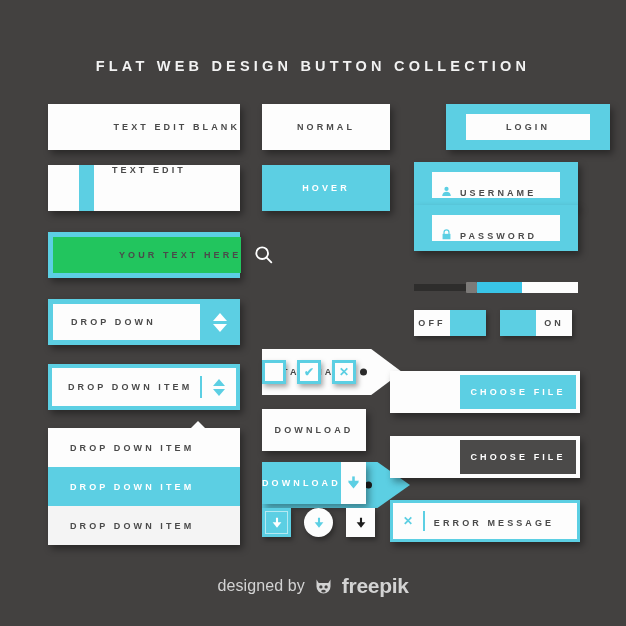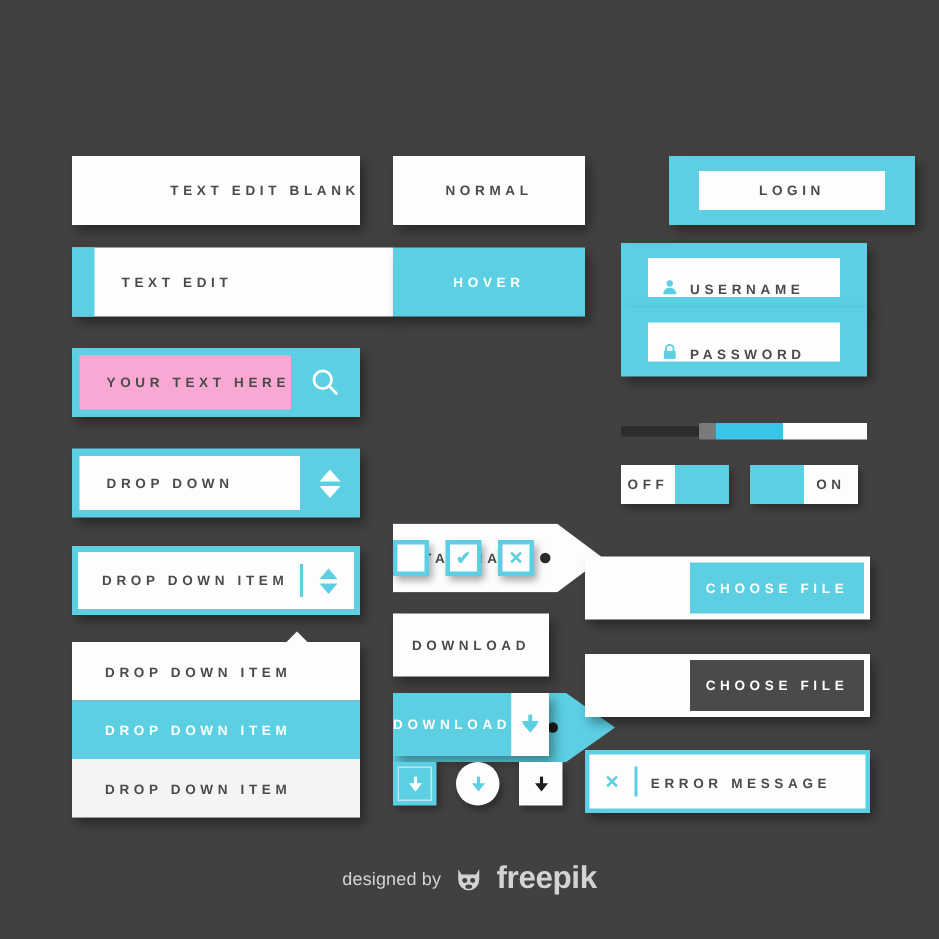--- a/index.html
+++ b/index.html
@@ -52,36 +52,36 @@
   .c1 { position: absolute; left: 48px; }
 
   .btn-plain {
     width: 192px; height: 46px;
     background: #fdfdfd;
     display: flex; align-items: center; justify-content: flex-end;
   }
   .btn-plain .lbl { padding-left: 22px; }
 
   .text-edit-wrap {
-    width: 214px; height: 46px;
-    background: #fdfdfd;
-    display: flex; align-items: center;
+    width: 192px; height: 46px;
+    background: #fdfdfd;
+    display: flex; align-items: flex-start; padding-left: 31px;
   }
   .te-bar { width: 15px; height: 46px; background: #5ccfe3; flex: none; }
   .text-edit-wrap .lbl { padding-left: 18px; }
 
   .search-wrap {
     width: 192px; height: 46px;
     background: #5ccfe3;
     display: flex; align-items: center;
     padding: 5px 0 5px 5px;
   }
   .search-field {
-    flex: 1; height: 36px; background: #f9a8d4;
-    display: flex; align-items: center;
+    flex: 1; height: 36px; background: #22c55e;
+    display: flex; align-items: center; padding-left: 48px;
   }
   .search-field .lbl { padding-left: 18px; }
   .search-btn { width: 46px; height: 46px; flex: none; display:flex; align-items:center; justify-content:center; }
 
   .dd-wrap {
     width: 192px; height: 46px;
     background: #5ccfe3;
     display: flex; align-items: center;
     padding: 5px 0 5px 5px;
   }
@@ -234,29 +234,30 @@
   .err-x { width: 30px; text-align:center; color:#5ccfe3; font-size:12px; font-weight:bold; }
   .err-sep { width:2px; height:20px; background:#5ccfe3; }
   .err-msg { flex:1; text-align:center; padding-right: 14px; }
 
   
   .footer {
     position: absolute; bottom: 28px; left: 0; width: 626px;
     display: flex; align-items: center; justify-content: center; gap: 8px;
     color: #d3d3d3;
   }
-  .f-designed { font-size: 12px; letter-spacing: 0.1px; }
+  .f-designed { font-size: 16px; letter-spacing: 0.1px; }
   .f-freepik { font-size: 21px; font-weight: bold; letter-spacing: -0.3px; }
   .f-logo { display:flex; align-items:center; }
 </style>
 </head>
 <body>
 
 <div class="page">
 
+  <div class="title">FLAT WEB DESIGN BUTTON COLLECTION</div>
 
   <div class="c1 btn-plain sh" style="top:104px;">
     <span class="lbl lbl-dark">TEXT EDIT BLANK</span>
   </div>
 
   <div class="c1 text-edit-wrap sh" style="top:165px;">
     <div class="te-bar"></div>
     <span class="lbl lbl-dark">TEXT EDIT</span>
   </div>
 

